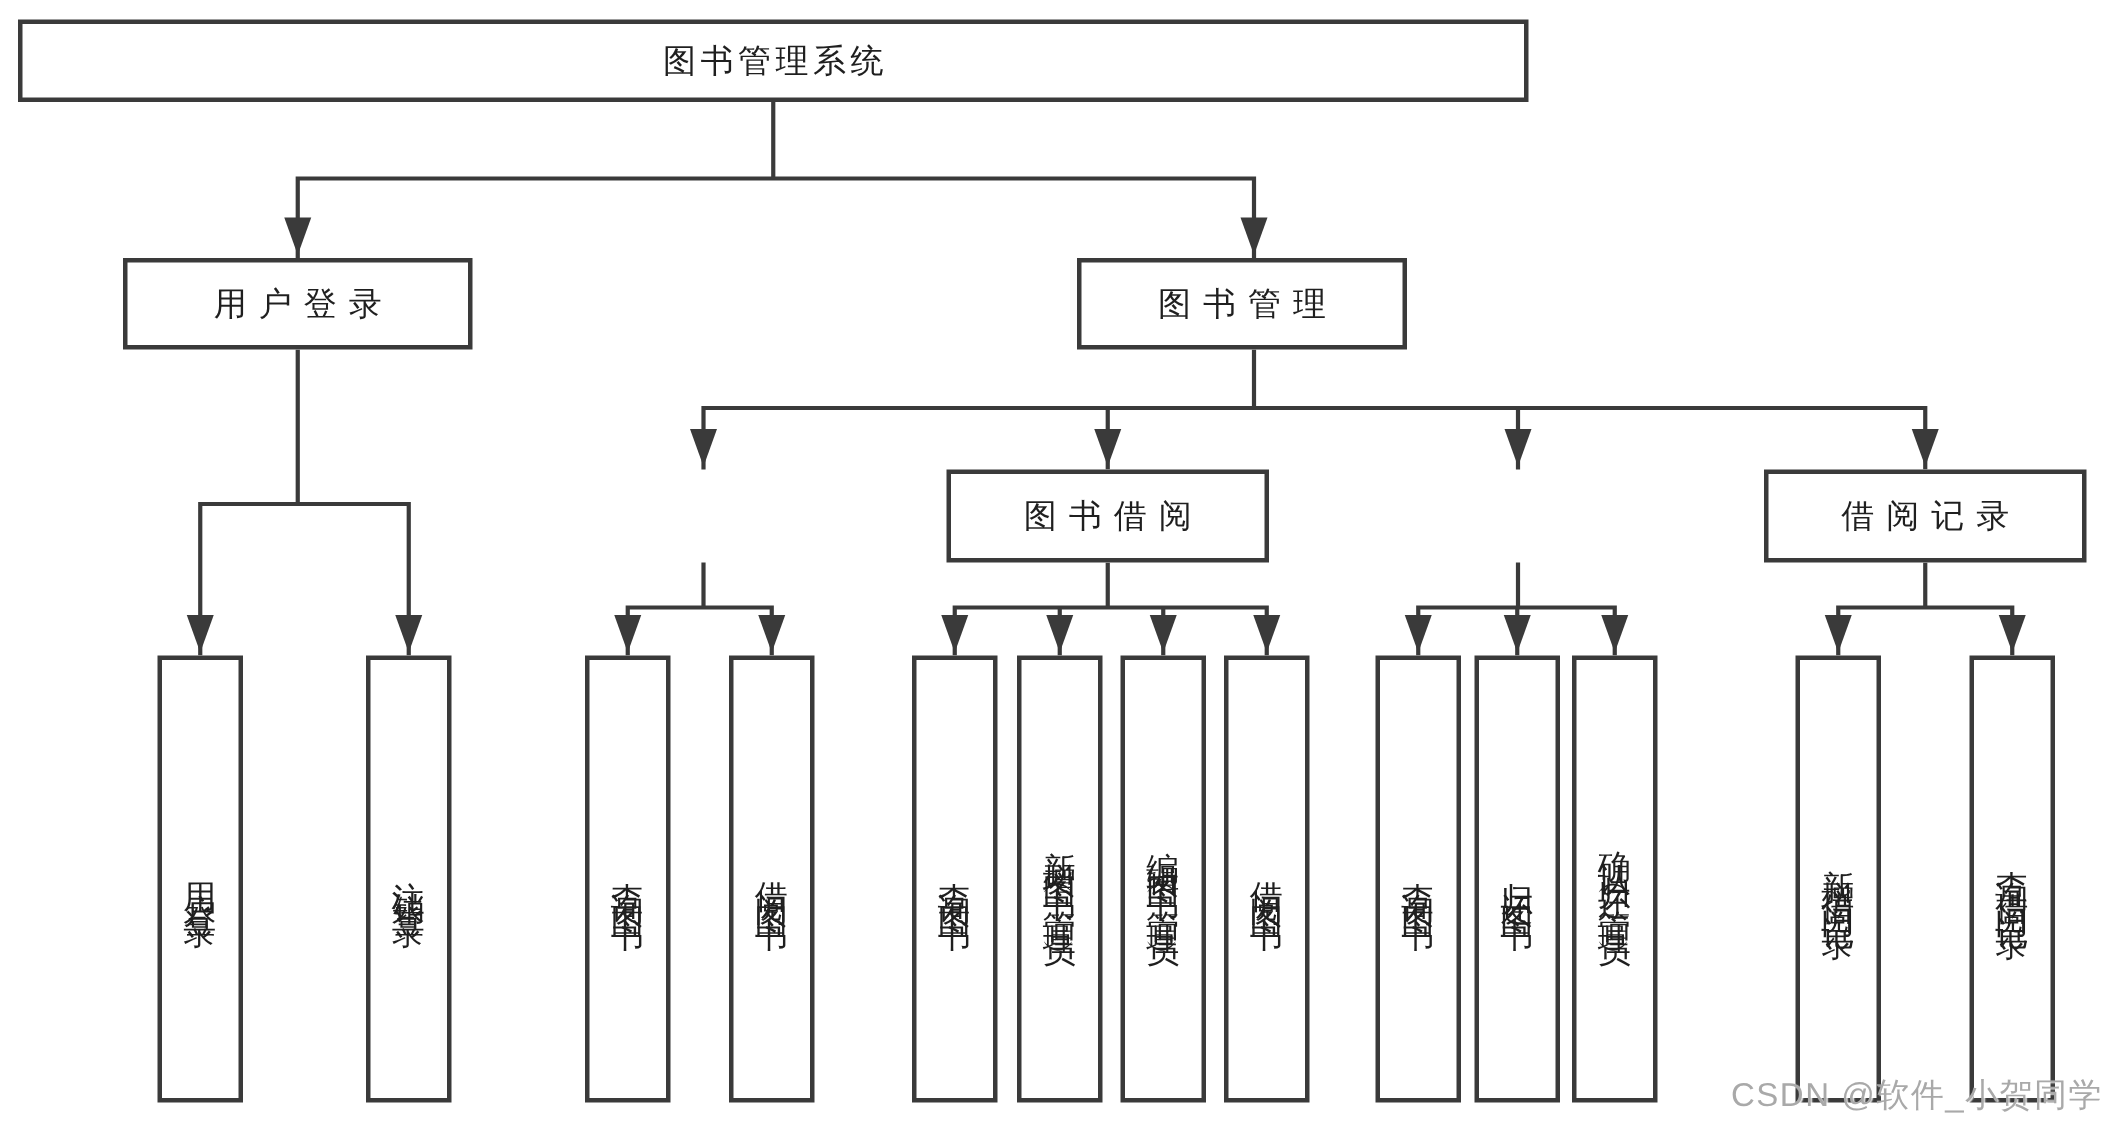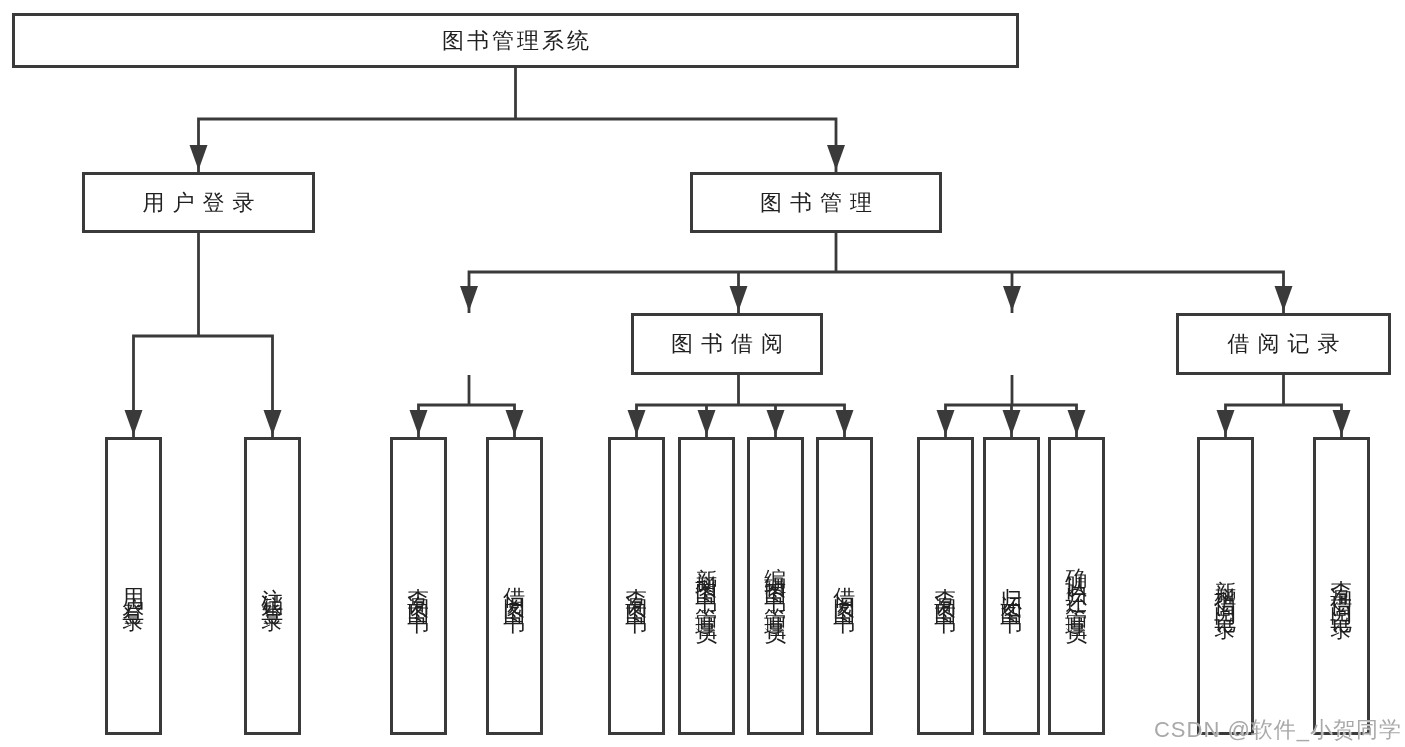--- a/index.html
+++ b/index.html
@@ -112,25 +112,25 @@
     <polygon class="arrow" points="1341.5,435 1332.5,410 1350.5,410"></polygon>
   </svg>
 
   <div class="node" style="left:12px;top:13px;width:1007px;height:55px">
     <span class="rootlabel">图书管理系统</span>
   </div>
 
   <div class="node" style="left:82px;top:172px;width:233px;height:61px">
     <span class="hlabel">用户登录</span>
   </div>
-  <div class="node" style="left:690px;top:172px;width:252px;height:61px">
+  <div class="node" style="left:718px;top:172px;width:220px;height:61px">
     <span class="hlabel">图书管理</span>
   </div>
 
-  <div class="node" style="left:631px;top:313px;width:192px;height:62px">
+  <div class="node" style="left:631px;top:313px;width:215px;height:62px">
     <span class="hlabel">图书借阅</span>
   </div>
   <div class="node" style="left:1176px;top:313px;width:215px;height:62px">
     <span class="hlabel">借阅记录</span>
   </div>
 
   <div class="node leaf" style="left:105px;top:437px;width:57px;height:298px">
     <span class="vlabel">用户登录</span>
   </div>
   <div class="node leaf" style="left:244px;top:437px;width:57px;height:298px">

